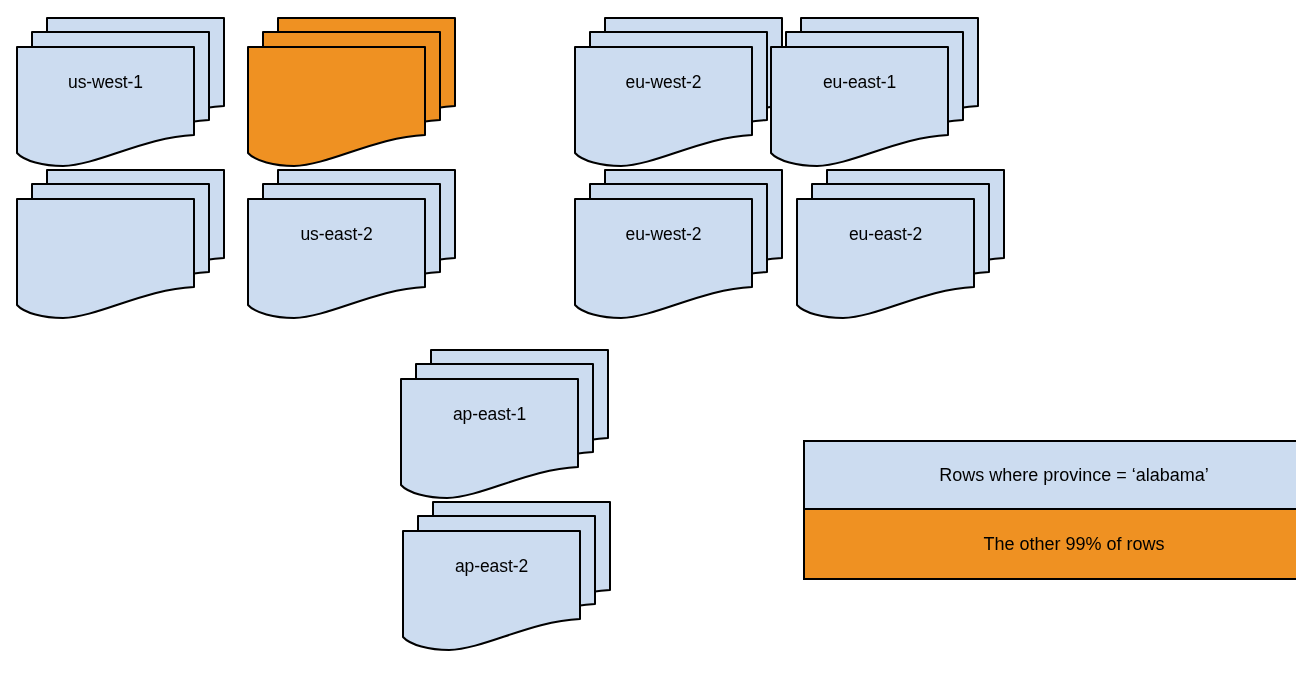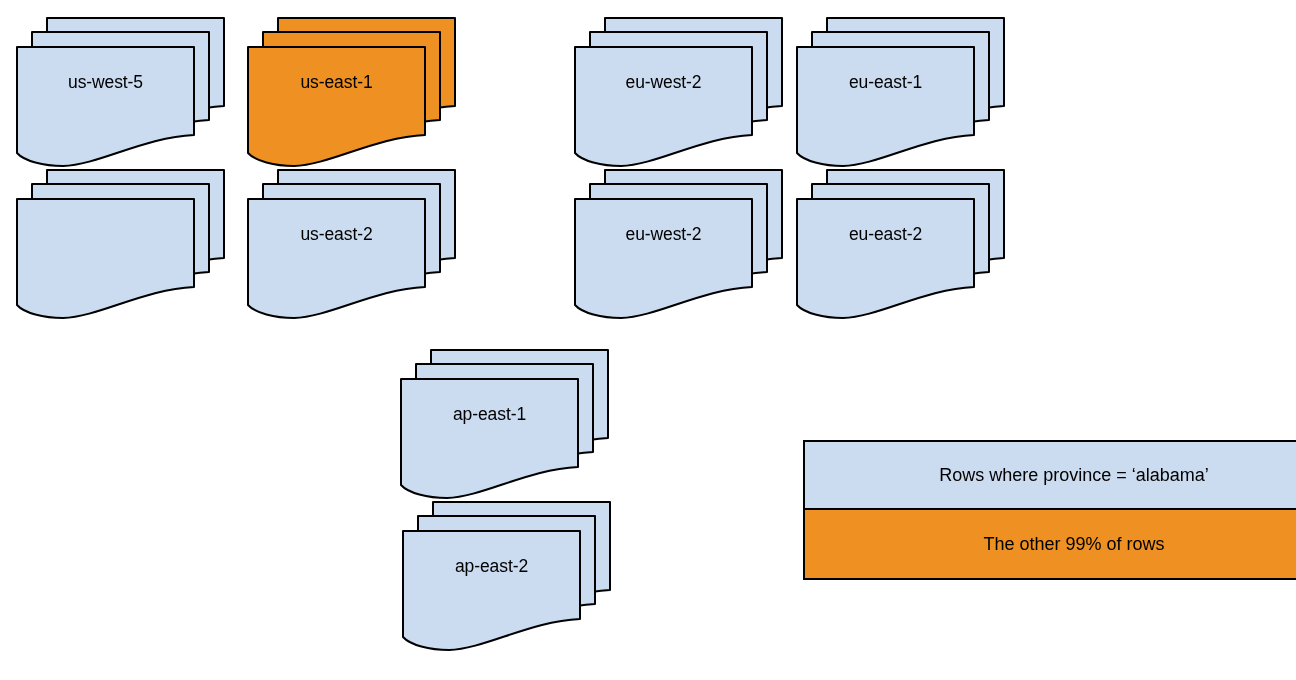--- a/index.html
+++ b/index.html
@@ -80,39 +80,38 @@
 <body>
 
 <div id="canvas">
   <div id="nodes-layer">
       <div class="datastore" style="left: 10px; top: 14px;">
         <svg viewBox="0 0 236 164" width="236" height="164">
           <path d="M37,4 L214,4 L214,92 C164.44,94 118.42,122 83.02000000000001,123 C63.55,123 44.08,118 37,110 Z" fill="#ccdcf0" stroke="#000000" stroke-width="2" stroke-linejoin="round"></path>
           <path d="M22,18 L199,18 L199,106 C149.44,108 103.42,136 68.02000000000001,137 C48.55,137 29.08,132 22,124 Z" fill="#ccdcf0" stroke="#000000" stroke-width="2" stroke-linejoin="round"></path>
           <path d="M7,33 L184,33 L184,121 C134.44,123 88.42,151 53.02,152 C33.55,152 14.08,147 7,139 Z" fill="#ccdcf0" stroke="#000000" stroke-width="2" stroke-linejoin="round"></path>
         </svg>
-        <div class="ds-label">us-west-5</div>
+        <div class="ds-label">us-west-1</div>
       </div>
       <div class="datastore" style="left: 241px; top: 14px;">
         <svg viewBox="0 0 236 164" width="236" height="164">
           <path d="M37,4 L214,4 L214,92 C164.44,94 118.42,122 83.02000000000001,123 C63.55,123 44.08,118 37,110 Z" fill="#ef9122" stroke="#000000" stroke-width="2" stroke-linejoin="round"></path>
           <path d="M22,18 L199,18 L199,106 C149.44,108 103.42,136 68.02000000000001,137 C48.55,137 29.08,132 22,124 Z" fill="#ef9122" stroke="#000000" stroke-width="2" stroke-linejoin="round"></path>
           <path d="M7,33 L184,33 L184,121 C134.44,123 88.42,151 53.02,152 C33.55,152 14.08,147 7,139 Z" fill="#ef9122" stroke="#000000" stroke-width="2" stroke-linejoin="round"></path>
         </svg>
-        <div class="ds-label">us-east-1</div>
       </div>
       <div class="datastore" style="left: 568px; top: 14px;">
         <svg viewBox="0 0 236 164" width="236" height="164">
           <path d="M37,4 L214,4 L214,92 C164.44,94 118.42,122 83.02000000000001,123 C63.55,123 44.08,118 37,110 Z" fill="#ccdcf0" stroke="#000000" stroke-width="2" stroke-linejoin="round"></path>
           <path d="M22,18 L199,18 L199,106 C149.44,108 103.42,136 68.02000000000001,137 C48.55,137 29.08,132 22,124 Z" fill="#ccdcf0" stroke="#000000" stroke-width="2" stroke-linejoin="round"></path>
           <path d="M7,33 L184,33 L184,121 C134.44,123 88.42,151 53.02,152 C33.55,152 14.08,147 7,139 Z" fill="#ccdcf0" stroke="#000000" stroke-width="2" stroke-linejoin="round"></path>
         </svg>
         <div class="ds-label">eu-west-2</div>
       </div>
-      <div class="datastore" style="left: 790px; top: 14px; text-decoration: underline;">
+      <div class="datastore" style="left: 764px; top: 14px; text-decoration: underline;">
         <svg viewBox="0 0 236 164" width="236" height="164">
           <path d="M37,4 L214,4 L214,92 C164.44,94 118.42,122 83.02000000000001,123 C63.55,123 44.08,118 37,110 Z" fill="#ccdcf0" stroke="#000000" stroke-width="2" stroke-linejoin="round"></path>
           <path d="M22,18 L199,18 L199,106 C149.44,108 103.42,136 68.02000000000001,137 C48.55,137 29.08,132 22,124 Z" fill="#ccdcf0" stroke="#000000" stroke-width="2" stroke-linejoin="round"></path>
           <path d="M7,33 L184,33 L184,121 C134.44,123 88.42,151 53.02,152 C33.55,152 14.08,147 7,139 Z" fill="#ccdcf0" stroke="#000000" stroke-width="2" stroke-linejoin="round"></path>
         </svg>
         <div class="ds-label">eu-east-1</div>
       </div>
       <div class="datastore" style="left: 10px; top: 166px;">
         <svg viewBox="0 0 236 164" width="236" height="164">
           <path d="M37,4 L214,4 L214,92 C164.44,94 118.42,122 83.02000000000001,123 C63.55,123 44.08,118 37,110 Z" fill="#ccdcf0" stroke="#000000" stroke-width="2" stroke-linejoin="round"></path>

